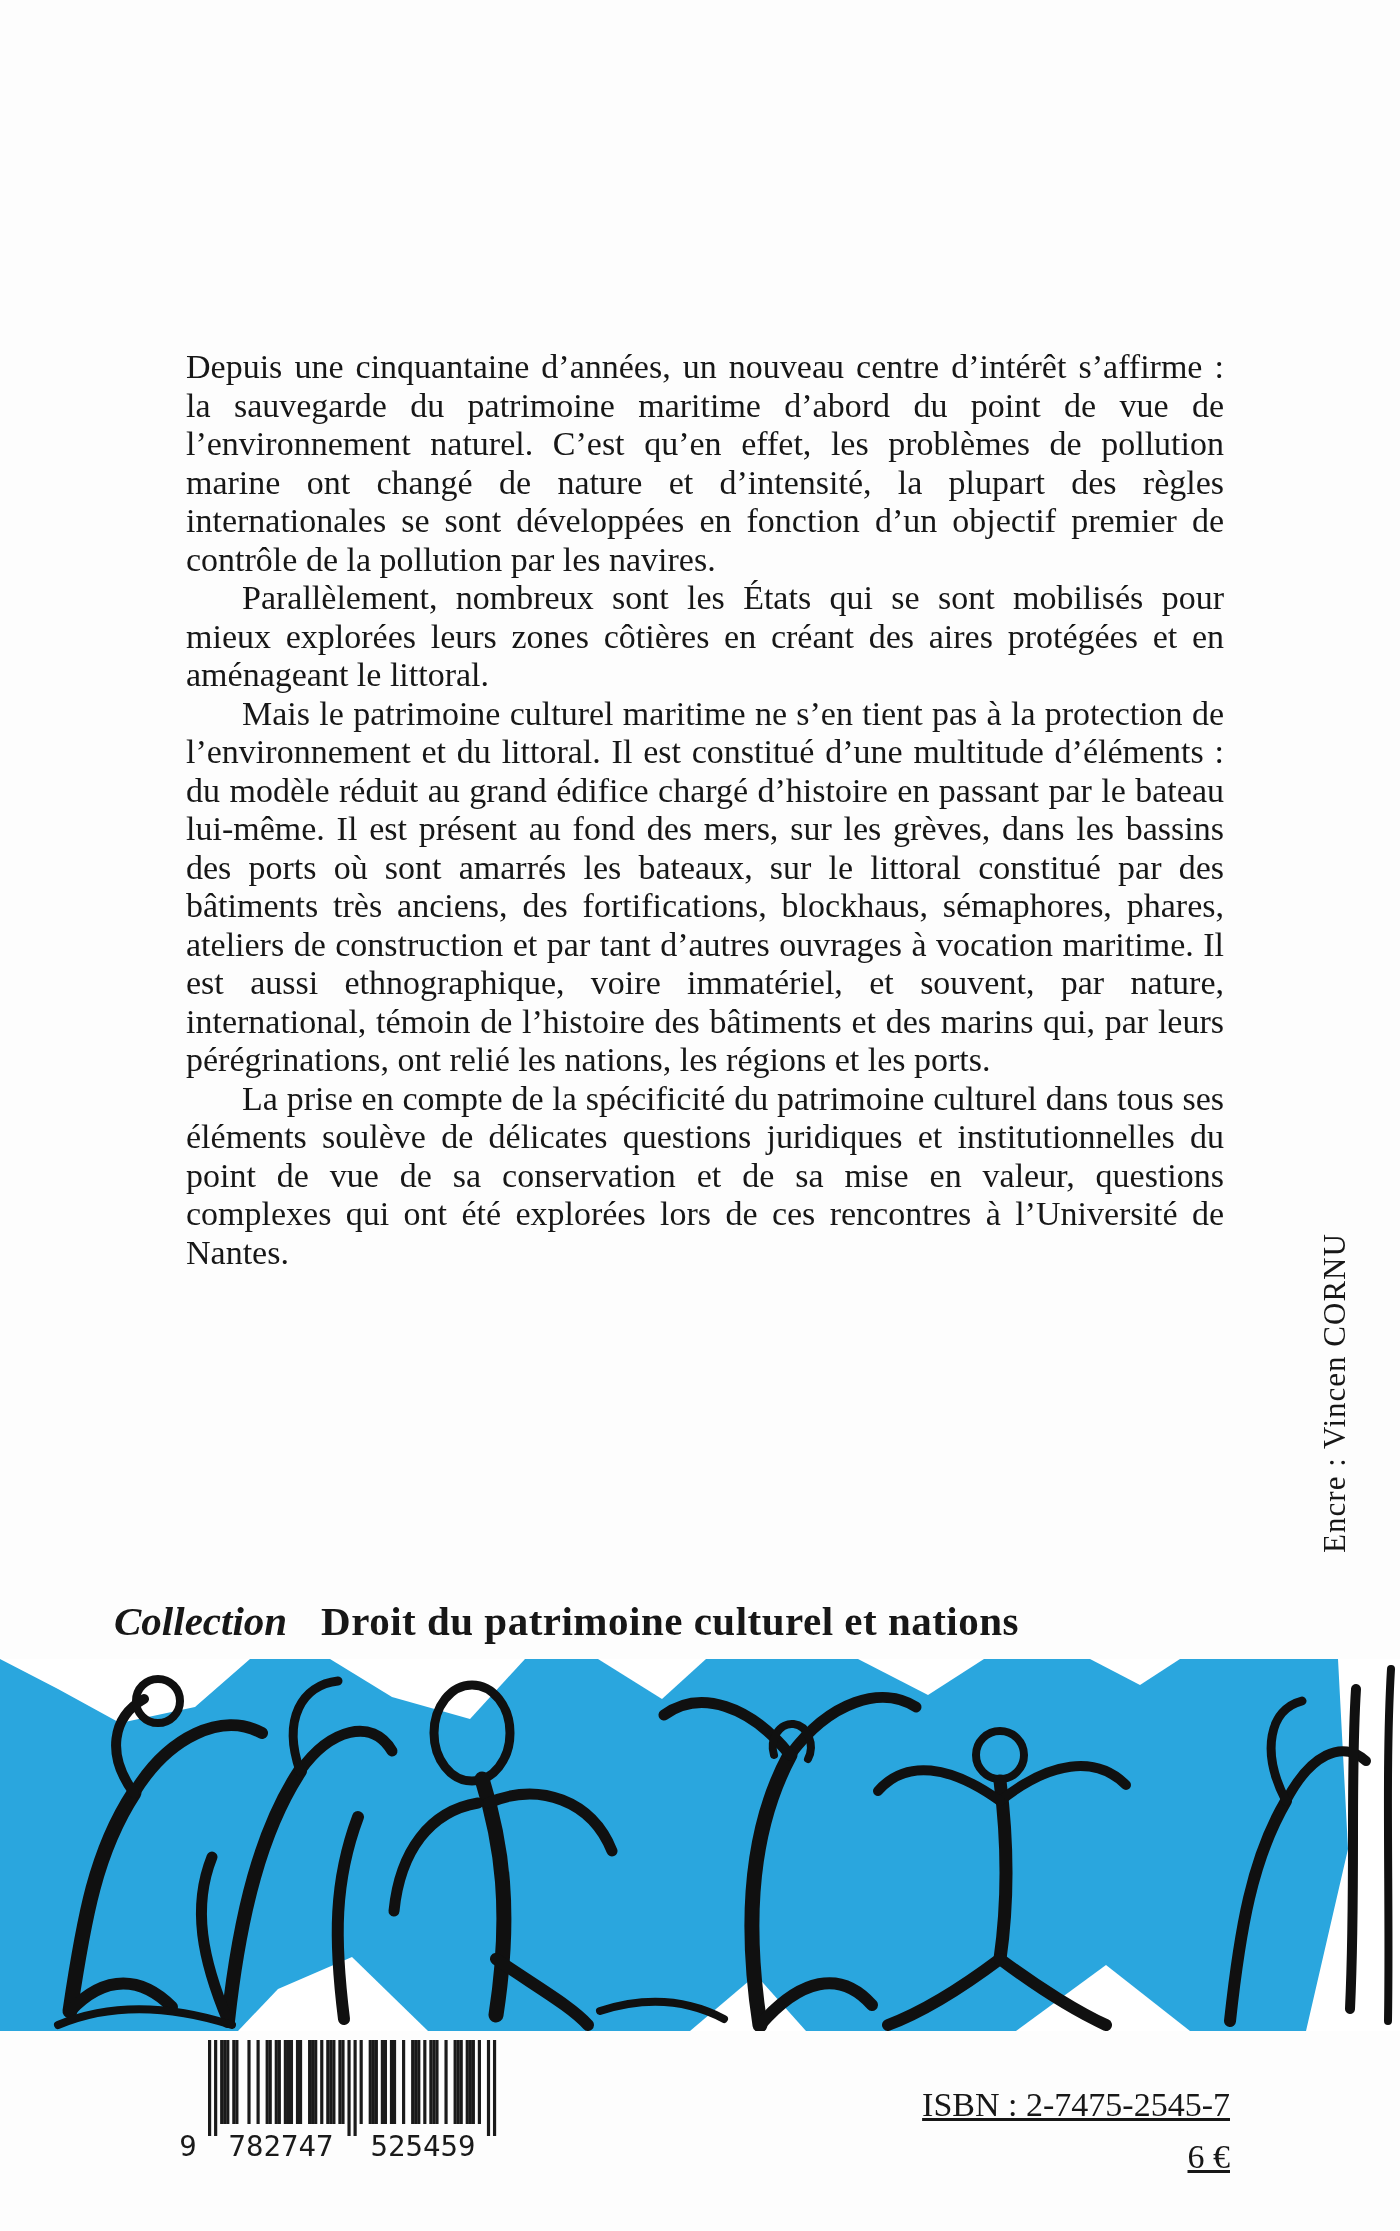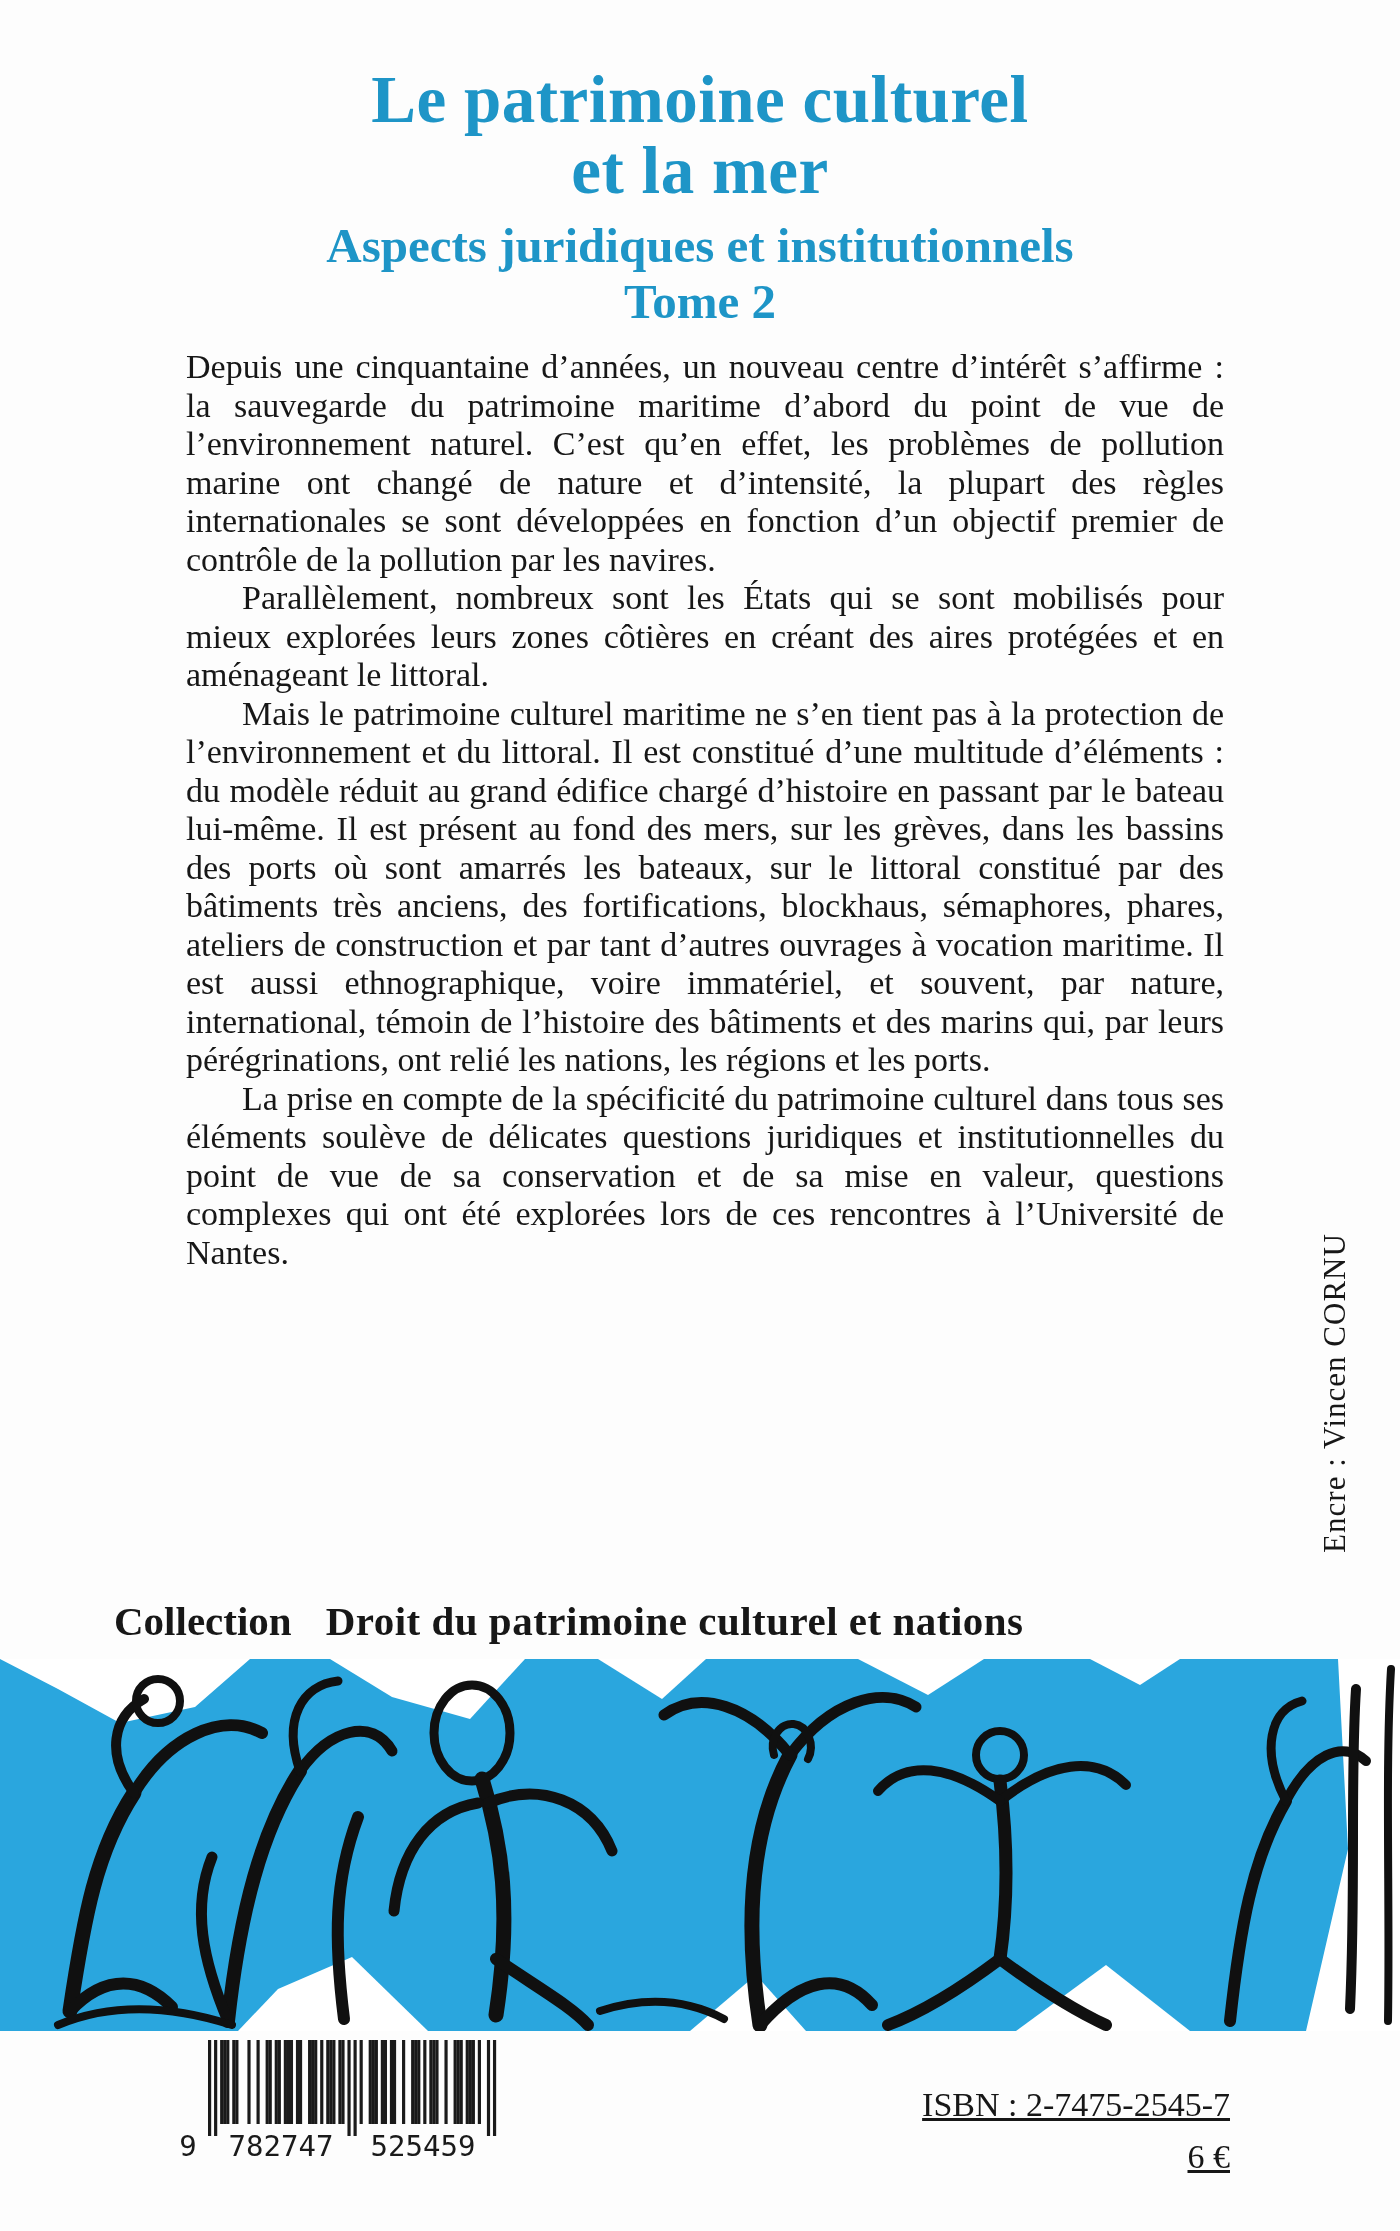--- a/index.html
+++ b/index.html
@@ -33,21 +33,21 @@
     text-align:justify;
     font-size:34px;line-height:38.5px;
   }
   .body-text p{margin:0;text-indent:56px;}
   .body-text p:first-child{text-indent:0;}
   .collection-line{
     position:absolute;top:1597px;left:114px;right:170px;
     font-size:41px;
     white-space:nowrap;
   }
-  .collection-label{font-weight:bold;margin-right:34px;}
+  .collection-label{font-style:italic;font-weight:bold;margin-right:34px;}
   .collection-name{font-weight:bold;letter-spacing:.5px;}
   .artist-credit{
     position:absolute;
     left:1335px;top:1393px;
     transform:translate(-50%,-50%) rotate(-90deg);
     white-space:nowrap;
     font-size:31px;
     letter-spacing:1px;
   }
   .illustration{
@@ -70,26 +70,20 @@
     line-height:38px;
     text-decoration:underline;
   }
   .price{margin-top:14px;}
 </style>
 </head>
 <body>
 
 <div class="page">
 
-  <div class="title-block">
-    <div class="title-line" style="color: rgb(30, 149, 199);">Le patrimoine culturel</div>
-    <div class="title-line" style="color: rgb(30, 149, 199);">et la mer</div>
-    <div class="subtitle" style="color: rgb(30, 149, 199);">Aspects juridiques et institutionnels</div>
-    <div class="tome" style="color: rgb(30, 149, 199);">Tome 2</div>
-  </div>
 
   <div class="body-text">
       <p>Depuis une cinquantaine d’années, un nouveau centre d’intérêt s’affirme : la sauvegarde du patrimoine maritime d’abord du point de vue de l’environnement naturel. C’est qu’en effet, les problèmes de pollution marine ont changé de nature et d’intensité, la plupart des règles internationales se sont développées en fonction d’un objectif premier de contrôle de la pollution par les navires.</p>
       <p>Parallèlement, nombreux sont les États qui se sont mobilisés pour mieux explorées leurs zones côtières en créant des aires protégées et en aménageant le littoral.</p>
       <p>Mais le patrimoine culturel maritime ne s’en tient pas à la protection de l’environnement et du littoral. Il est constitué d’une multitude d’éléments : du modèle réduit au grand édifice chargé d’histoire en passant par le bateau lui-même. Il est présent au fond des mers, sur les grèves, dans les bassins des ports où sont amarrés les bateaux, sur le littoral constitué par des bâtiments très anciens, des fortifications, blockhaus, sémaphores, phares, ateliers de construction et par tant d’autres ouvrages à vocation maritime. Il est aussi ethnographique, voire immatériel, et souvent, par nature, international, témoin de l’histoire des bâtiments et des marins qui, par leurs pérégrinations, ont relié les nations, les régions et les ports.</p>
       <p>La prise en compte de la spécificité du patrimoine culturel dans tous ses éléments soulève de délicates questions juridiques et institutionnelles du point de vue de sa conservation et de sa mise en valeur, questions complexes qui ont été explorées lors de ces rencontres à l’Université de Nantes.</p>
     </div>
 
   <div class="collection-line">
     <span class="collection-label">Collection</span><span class="collection-name">Droit du patrimoine culturel et nations</span>

